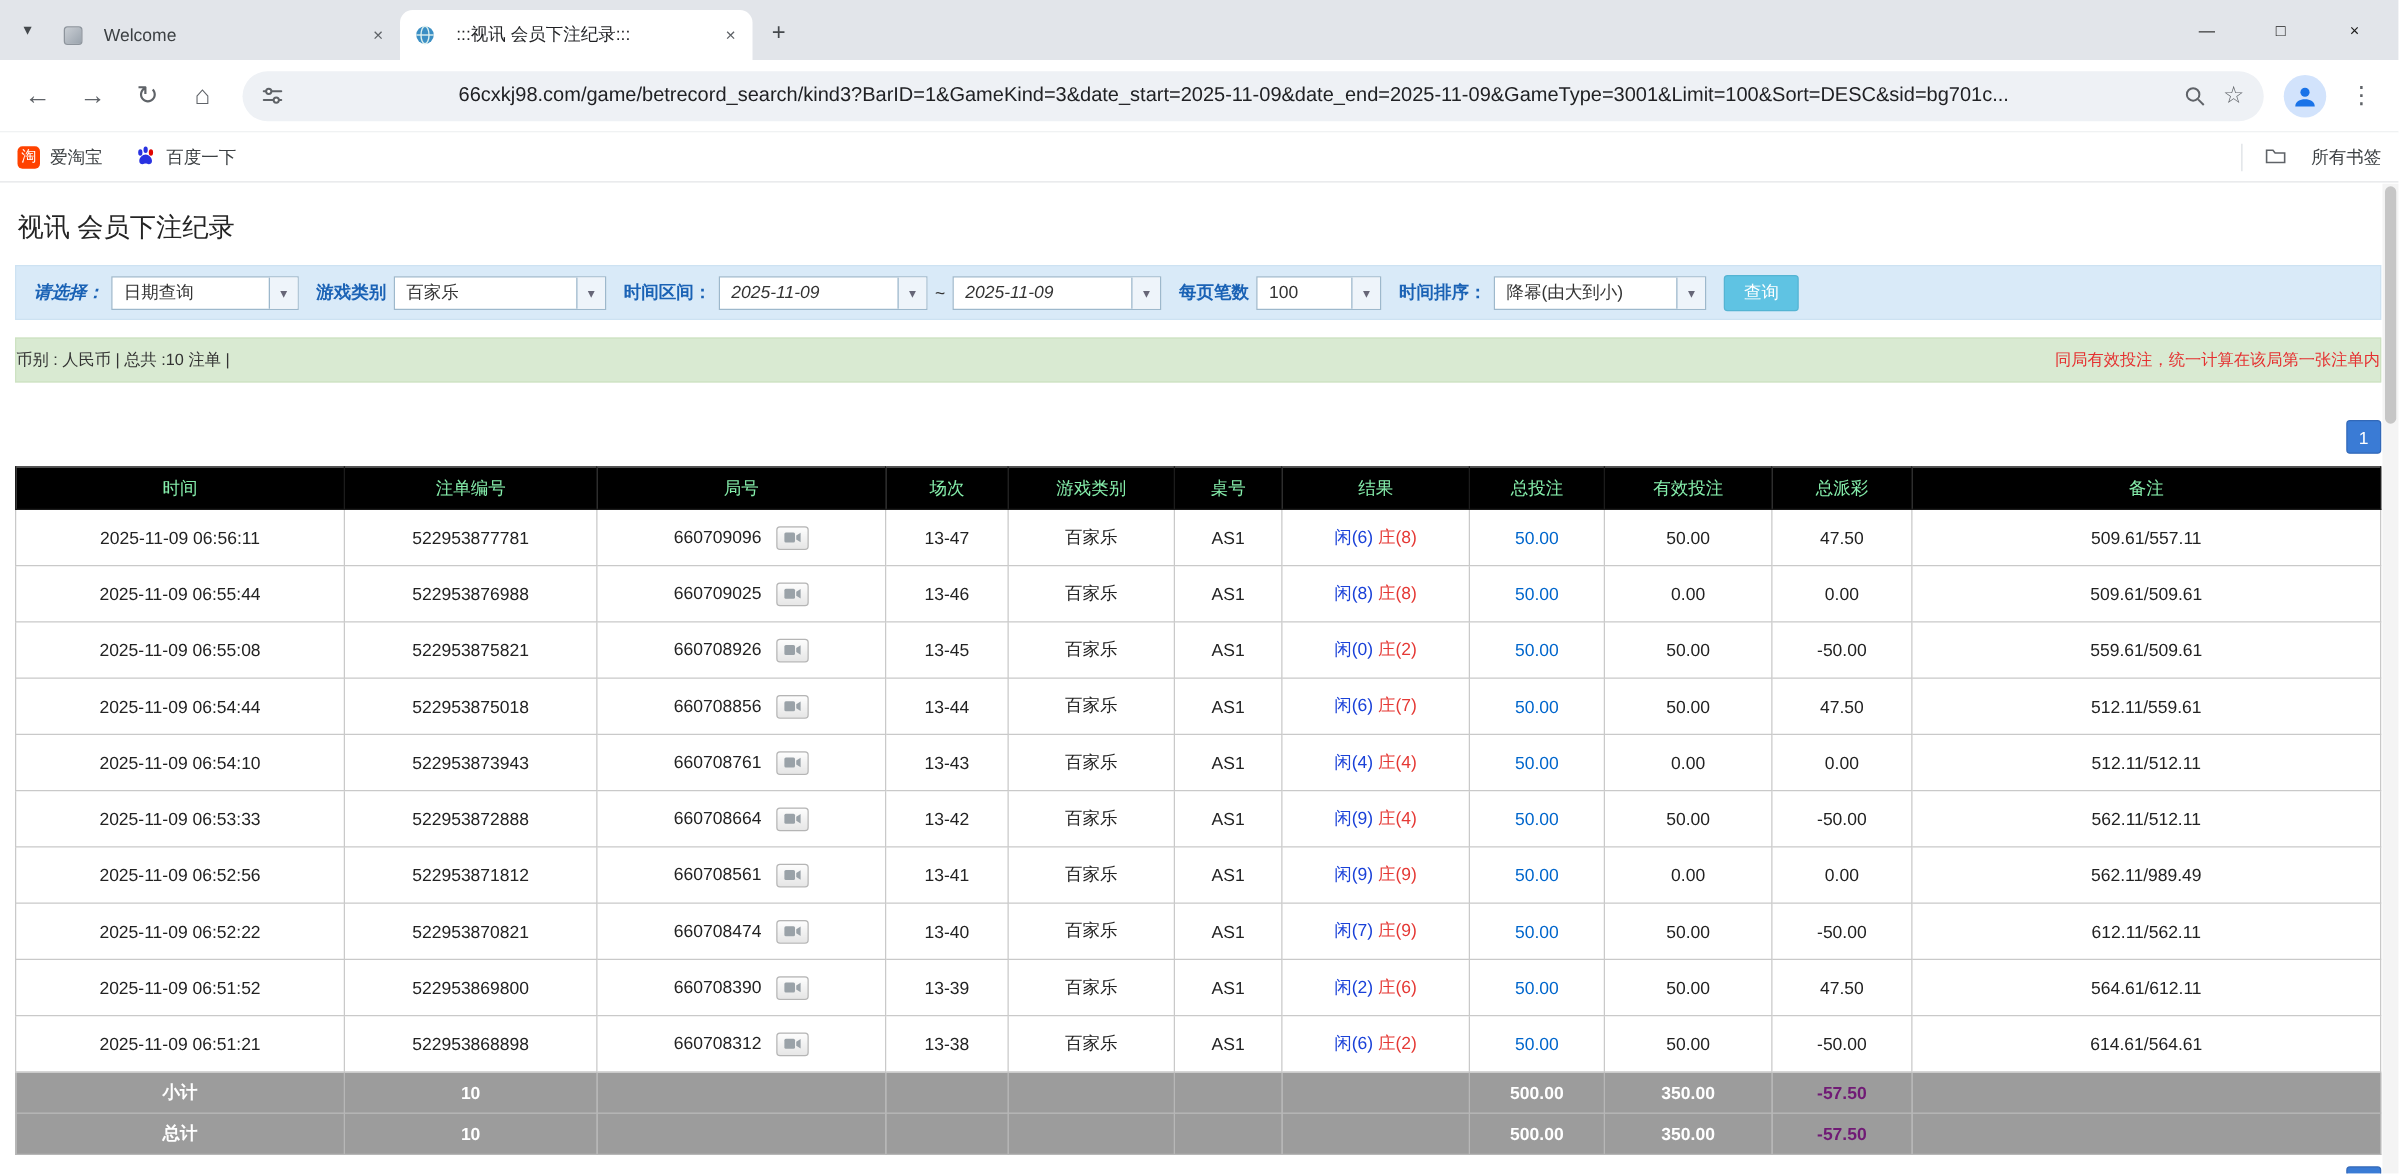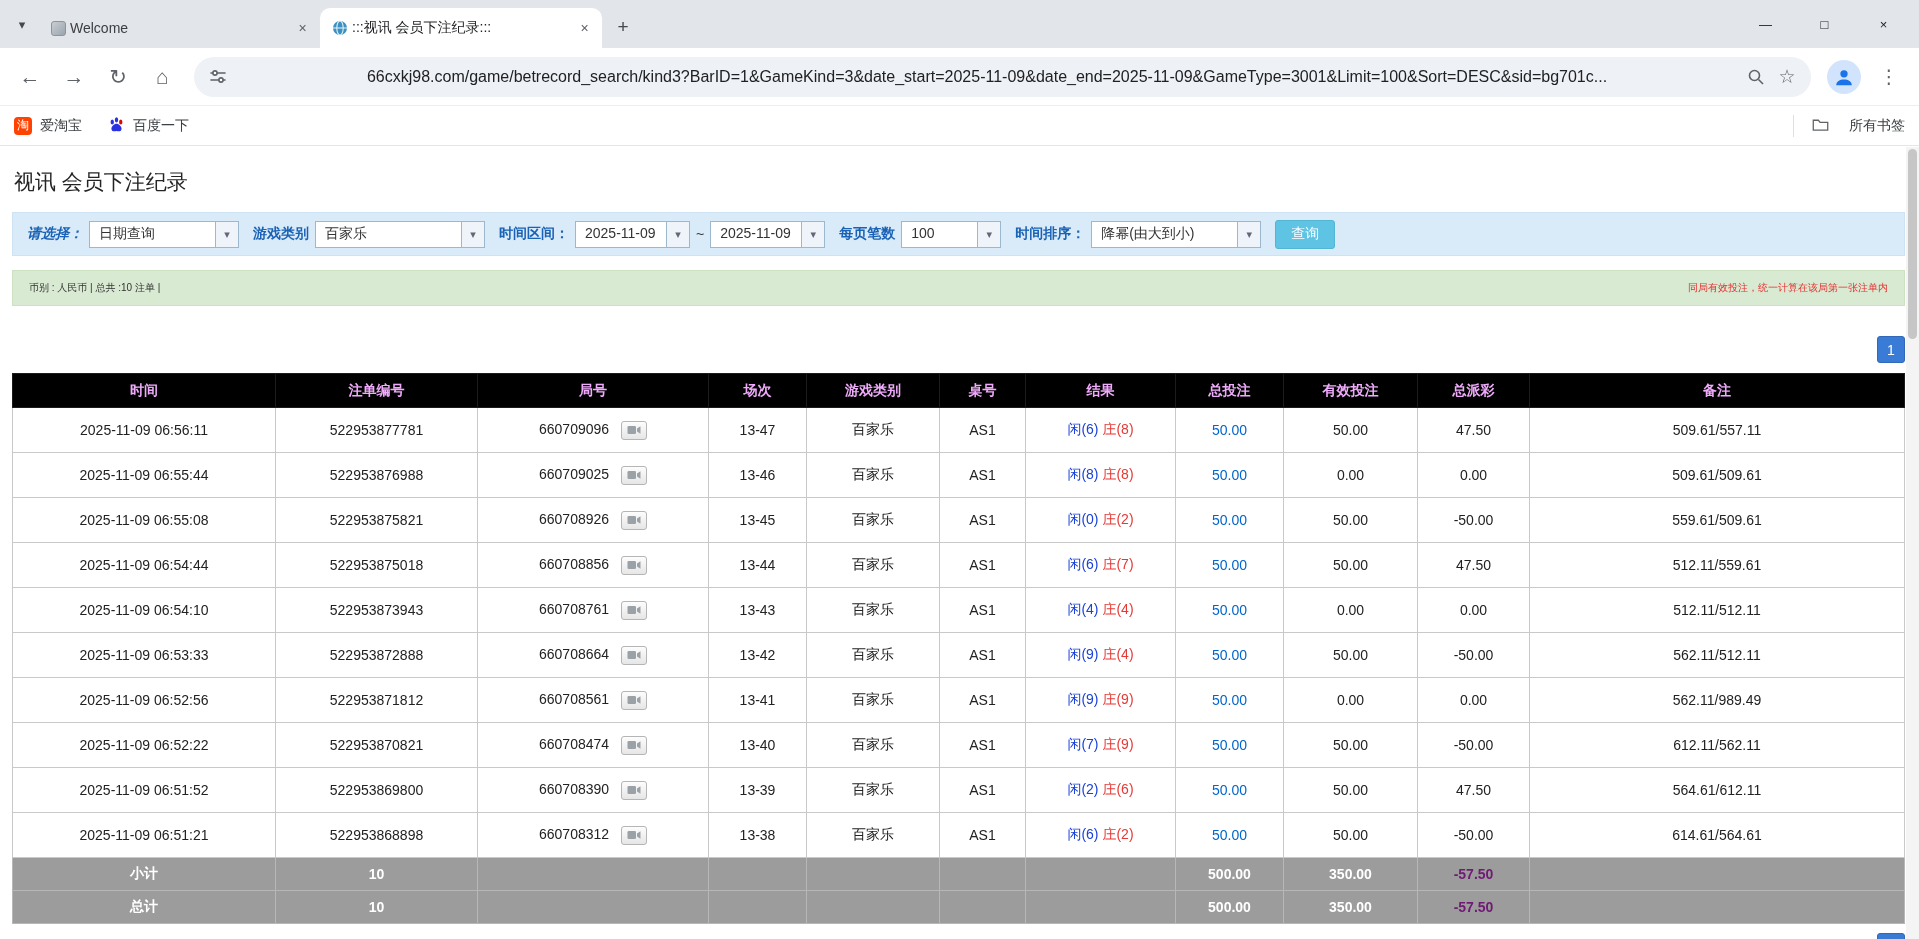--- a/index.html
+++ b/index.html
@@ -3,21 +3,21 @@
 <meta charset="utf-8">
 <style>
   * { margin:0; padding:0; box-sizing:border-box; }
   html,body { width:1919px; height:939px; overflow:hidden; background:#fff;
     font-family:"Liberation Sans","DejaVu Sans",sans-serif; }
   .window { width:1919px; height:939px; display:flex; flex-direction:column; background:#fff; position:relative; overflow:hidden; }
 
   
   .tabstrip { height:48px; background:#e2e5ea; display:flex; align-items:flex-end; padding:0 6px; flex:none; }
   .tab-search { width:32px; height:48px; display:flex; align-items:center; justify-content:center; color:#45494d; font-size:13px; cursor:pointer; }
-  .tab { width:282px; height:40px; display:flex; align-items:center; gap:4px; padding:0 8px 0 12px; font-size:14px; color:#3c4043; border-radius:10px 10px 0 0; position:relative; }
+  .tab { width:282px; height:40px; display:flex; align-items:center; gap:17px; padding:0 8px 0 12px; font-size:14px; color:#3c4043; border-radius:10px 10px 0 0; position:relative; }
   .tab.inactive:after { content:""; position:absolute; right:-2px; top:10px; height:20px; width:1px; background:#b6bac0; }
   .tab.active { background:#fff; color:#1f2023; }
   .tab .title { flex:1; white-space:nowrap; overflow:hidden; text-overflow:clip; }
   .tab .close { width:19px; height:19px; border-radius:50%; display:flex; align-items:center; justify-content:center; font-size:14px; color:#5f6368; cursor:pointer; flex:none; }
   .favicon { width:16px; height:16px; flex:none; display:flex; align-items:center; justify-content:center; }
   .fav-welcome { width:15px; height:15px; border-radius:3px; background:linear-gradient(135deg,#c9ced4,#9aa3ad); border:1px solid #8d949c; }
   .new-tab { width:30px; height:30px; margin:0 0 6px 6px; display:flex; align-items:center; justify-content:center; font-size:19px; color:#45494d; border-radius:50%; cursor:pointer; }
   .win-controls { margin-left:auto; display:flex; height:48px; }
   .win-btn { width:59px; height:48px; display:flex; align-items:center; justify-content:center; font-size:13px; color:#1b1b1b; cursor:pointer; }
 
@@ -40,31 +40,31 @@
   
   .pagearea { flex:1; padding:0 14px 0 12px; position:relative; overflow:hidden; }
   .page-title { font-size:21px; font-weight:400; color:#242424; margin:22px 0 0 2px; }
   .filter-bar { margin-top:16px; background:#d9eaf8; border:1px solid #cde2f2; height:44px; display:flex; align-items:center; padding:0 12px; font-size:14px; }
   .f-label { color:#1a62b5; font-weight:bold; margin:0 6px 0 14px; white-space:nowrap; }
   .f-label.first { margin-left:2px;font-style:italic; }
   .tilde { margin:0 6px; color:#333; }
   .combo { background:#fff; border:1px solid #9db8cc; height:27px; display:flex; align-items:stretch; cursor:pointer; flex:none; }
   .combo .val { padding:3px 9px 0 9px; font-size:14px; color:#333; flex:1; white-space:nowrap; overflow:hidden; }
   .combo .arrow { width:23px; border-left:1px solid #9db8cc; background:#eef4fa; color:#667; display:flex; align-items:center; justify-content:center; font-size:11px; flex:none; }
-  .w150 { width:150px; } .w170 { width:170px; } .w140 { width:115px; } .w100 { width:100px; }
+  .w150 { width:150px; } .w170 { width:170px; } .w140 { width:167px;font-style:italic; } .w100 { width:100px; }
   .search-btn { background:#5fc3e3; color:#fff; border:1px solid #54b4d3; height:29px; padding:0 15px; font-size:14px; border-radius:3px; margin-left:14px; cursor:pointer; }
-  .status-bar { margin-top:14px; background:#d9ead2; border:1px solid #cde2c2; height:36px; display:flex; align-items:center; justify-content:space-between; padding:0 16px; font-size:10px; color:#333; }
+  .status-bar { margin-top:14px; background:#d9ead2; border:1px solid #cde2c2; height:36px; display:flex; align-items:center; justify-content:space-between; padding:0 0; font-size:13px; color:#333; }
   .status-right { color:#e53030; }
   .pager { display:flex; justify-content:flex-end; margin-top:30px; }
   .pager.bottom { margin-top:9px; }
   .page-btn { min-width:28px; height:27px; background:#3a7bd5; color:#fff; font-size:14px; border:1px solid #3268b8; border-radius:3px; cursor:pointer; }
 
   
   table.bets { width:100%; border-collapse:collapse; table-layout:fixed; margin-top:10px; font-size:14px; }
-  table.bets thead th { background:#000; color:#f0abfc; height:34px; font-weight:bold; border:1px solid #1c1c1c; text-align:center; }
+  table.bets thead th { background:#000; color:#86efac; height:34px; font-weight:normal; border:1px solid #1c1c1c; text-align:center; }
   table.bets tbody td { background:#fff; border:1px solid #c9c9c9; height:45px; text-align:center; color:#222; }
   .bet-link { color:#0066cc; text-decoration:none; cursor:pointer; }
   .player { color:#1a41d8; }
   .banker { color:#e53935; }
   .neg { color:#e53935; }
   table.bets tfoot td { background:#9c9c9c; color:#fff; font-weight:bold; height:33px; border:1px solid #b7b7b7; text-align:center; }
   table.bets tfoot td.neg { color:#701a75; }
   .cam-btn { display:inline-flex; align-items:center; justify-content:center; width:26px; height:19px; border:1px solid #b5b5b5; border-radius:3px; background:linear-gradient(#fdfdfd,#e6e6e6); margin-left:8px; vertical-align:middle; cursor:pointer; }
 
   

